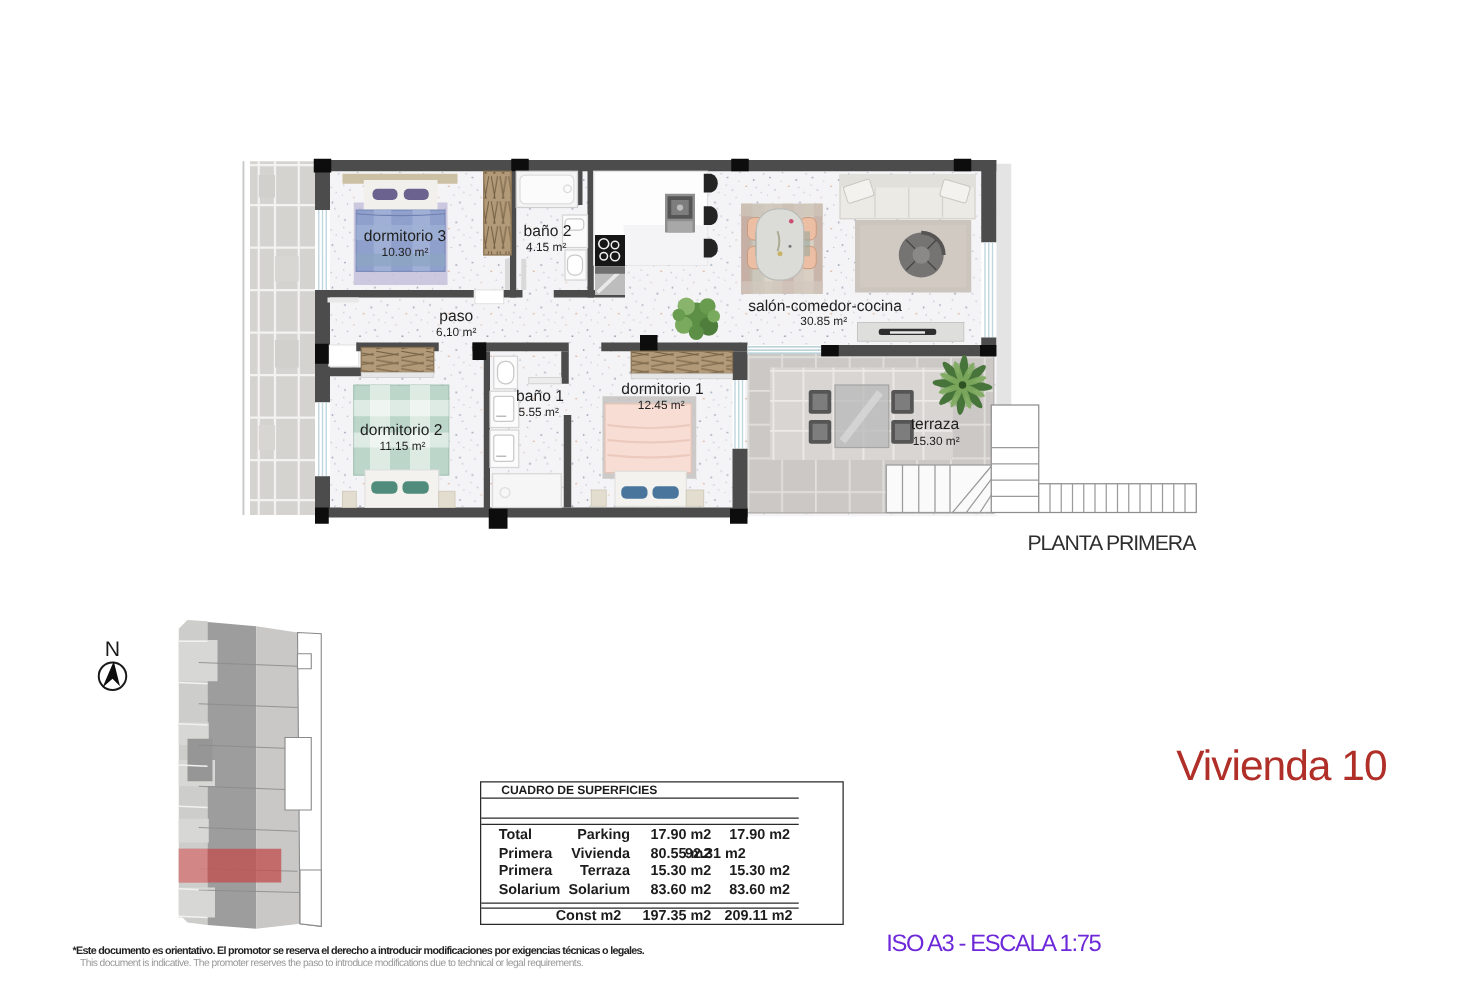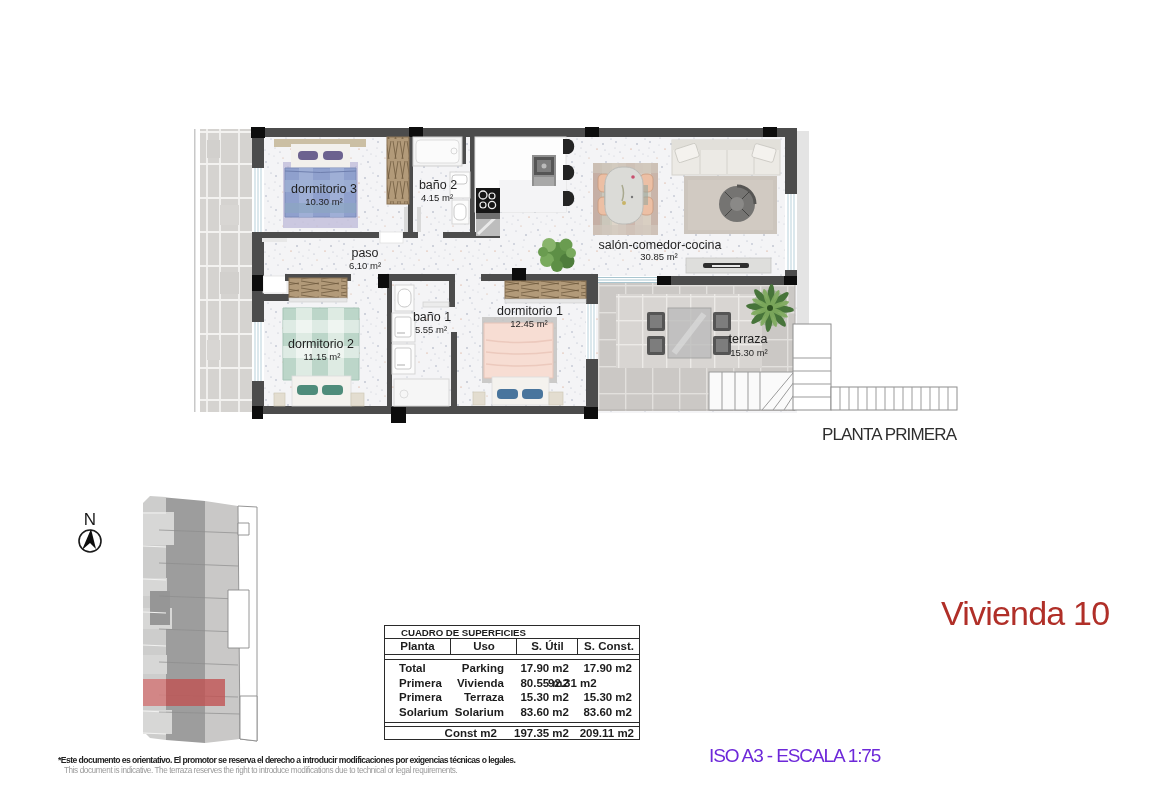--- a/index.html
+++ b/index.html
@@ -482,30 +482,24 @@
 <path d="M228,590 L249,590 L249,648 L228,648 Z"></path>
 <path d="M240,696 L257,696 L257,741 L240,739 Z"></path>
 </g>
 
 <rect x="143" y="679" width="82" height="27" fill="#c25151" opacity="0.78"></rect>
 
 <rect x="143" y="679" width="23" height="27" fill="#e0a0a0" opacity="0.5"></rect>
 </svg>
 
 <div class="abs" style="left:384px;top:625px;width:256px;height:115px;">
-<div style="position:absolute;left:0;top:0;width:254px;height:113px;border:1.6px solid #2a2a2a;font-weight:bold;color:#1c1c1c;">
+<div style="position:absolute;left:0;top:0;width:254px;height:113px;border:1.6px solid #2a2a2a;font-weight:bold;color:#1c1c1c;padding-left:35px;">
 
   <div style="position:absolute;left:0;top:0;width:254px;height:13px;border-bottom:1px solid #2a2a2a;font-size:9.7px;line-height:13px;padding-left:16px;letter-spacing:-0.05px;box-sizing:border-box;">CUADRO DE SUPERFICIES</div>
 
-  <div style="position:absolute;left:0;top:13px;width:254px;height:15px;font-size:11.5px;line-height:15px;">
-    <span style="position:absolute;left:0;width:65px;text-align:center;">Planta</span>
-    <span style="position:absolute;left:65px;width:66px;text-align:center;border-left:1px solid #2a2a2a;height:15px;">Uso</span>
-    <span style="position:absolute;left:131px;width:61px;text-align:center;border-left:1px solid #2a2a2a;height:15px;">S. Útil</span>
-    <span style="position:absolute;left:192px;width:62px;text-align:center;border-left:1px solid #2a2a2a;height:15px;">S. Const.</span>
-  </div>
 
   <div style="position:absolute;left:0;top:28px;width:254px;height:4px;border-top:1.4px solid #2a2a2a;border-bottom:1px solid #2a2a2a;"></div>
 
   <div style="position:absolute;left:0;top:36px;width:254px;font-size:11.5px;">
     <div style="position:absolute;top:0px;width:254px;">
           <span style="position:absolute;left:14px;">Total</span>
           <span style="position:absolute;left:0px;width:119px;text-align:right;">Parking</span>
           <span style="position:absolute;left:100px;width:84px;text-align:right;">17.90 m2</span>
           <span style="position:absolute;left:163px;width:84px;text-align:right;">17.90 m2</span>
         </div>
@@ -538,13 +532,13 @@
   </div>
 </div>
 </div>
 
 <div class="abs" style="left:941px;top:594px;font-size:34px;color:#b02f28;letter-spacing:-0.8px;white-space:nowrap;">Vivienda 10</div>
 
 <div class="abs" style="left:709px;top:745px;font-size:19px;color:#6d28d9;letter-spacing:-1.1px;white-space:nowrap;">ISO A3 - ESCALA 1:75</div>
 
 <div class="abs" style="left:58px;top:755px;font-size:8.6px;font-weight:bold;color:#222;letter-spacing:-0.55px;white-space:nowrap;">*Este documento es orientativo. El promotor se reserva el derecho a introducir modificaciones por exigencias técnicas o legales.</div>
 
-<div class="abs" style="left:64px;top:766px;font-size:8.2px;color:#9a9a9a;letter-spacing:-0.42px;white-space:nowrap;">This document is indicative. The terraza reserves the right to introduce modifications due to technical or legal requirements.</div>
+<div class="abs" style="left:64px;top:766px;font-size:8.2px;color:#9a9a9a;letter-spacing:-0.42px;white-space:nowrap;">This document is indicative. The promoter reserves the paso to introduce modifications due to technical or legal requirements.</div>
 
 </body></html>

